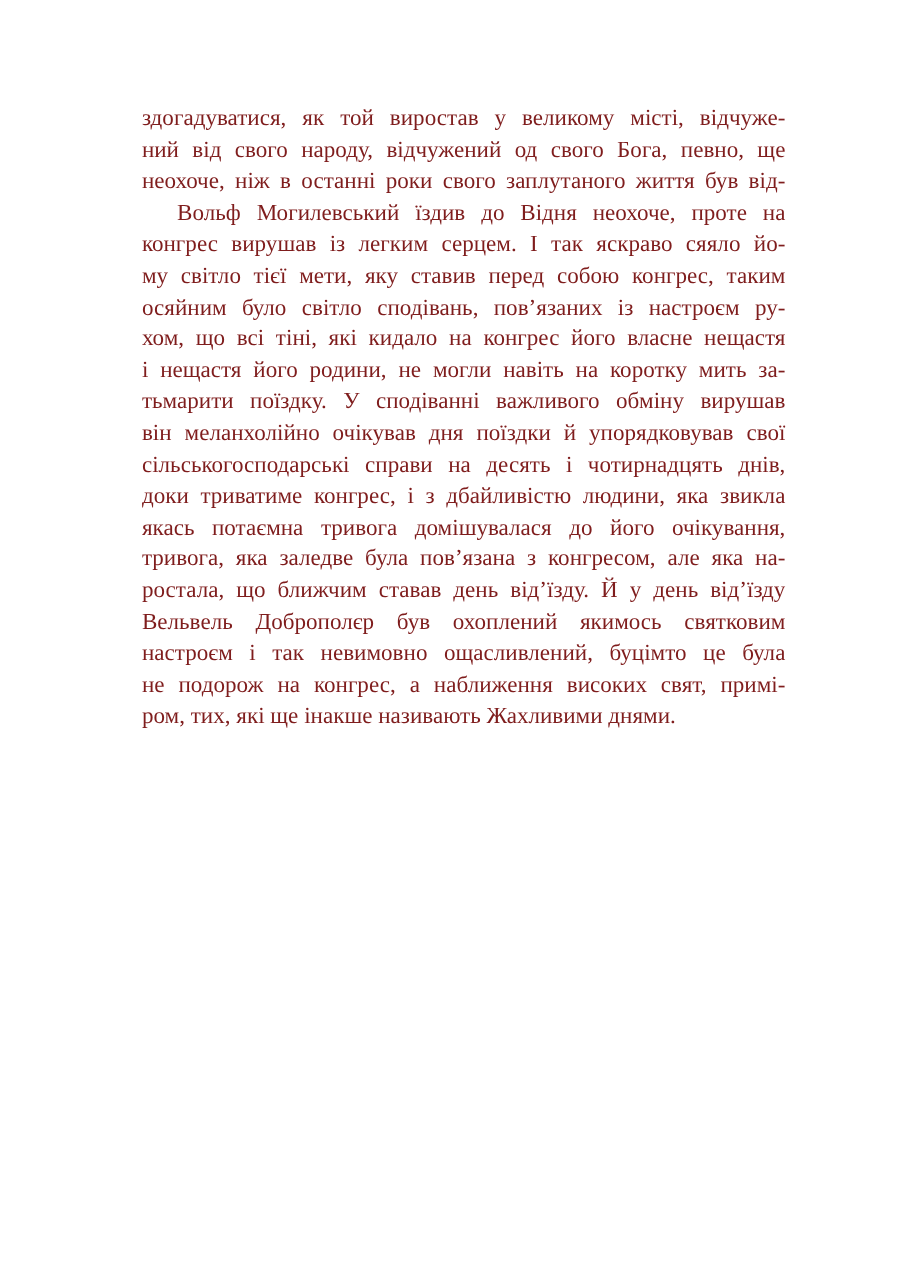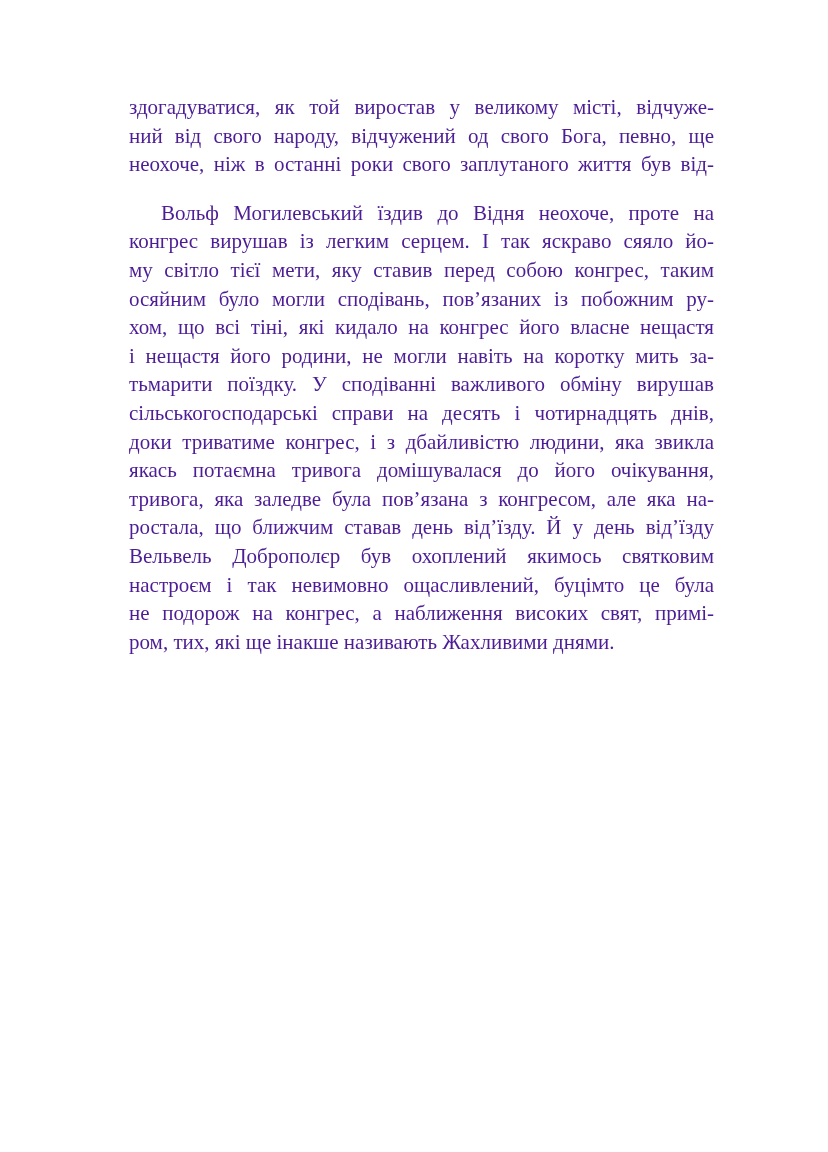--- a/index.html
+++ b/index.html
@@ -15,61 +15,61 @@
     overflow: hidden;
     font-family: "Liberation Serif", serif;
   }
   .textblock {
     position: absolute;
     left: 129px;
     top: 93px;
     width: 585px;
     font-size: 21px;
     line-height: 28.6px;
-    color: #4c1d95;
+    color: #7f1d1d;
   }
   .para {
     margin: 0;
     padding: 0;
   }
   .line {
     height: 28.6px;
     overflow: hidden;
     text-align: justify;
     text-align-last: justify;
     white-space: normal;
   }
   .line.last {
     text-align-last: left;
   }
   .para.indented .line.first {
     text-indent: 32px;
-    margin-top: 20px;
   }
 </style>
 </head>
 <body>
 
 <div class="page">
   <div class="textblock">
 
     <div class="para">
       <div class="line first">здогадуватися, як той виростав у великому місті, відчуже-</div>
       <div class="line">ний від свого народу, відчужений од свого Бога, певно, ще</div>
       <div class="line">неохоче, ніж в останні роки свого заплутаного життя був від-</div>
     </div>
 
     <div class="para indented">
       <div class="line first">Вольф Могилевський їздив до Відня неохоче, проте на</div>
       <div class="line">конгрес вирушав із легким серцем. І так яскраво сяяло йо-</div>
       <div class="line">му світло тієї мети, яку ставив перед собою конгрес, таким</div>
-      <div class="line">осяйним було могли сподівань, пов’язаних із побожним ру-</div>
+      <div class="line">осяйним було світло сподівань, пов’язаних із настроєм ру-</div>
       <div class="line">хом, що всі тіні, які кидало на конгрес його власне нещастя</div>
       <div class="line">і нещастя його родини, не могли навіть на коротку мить за-</div>
       <div class="line">тьмарити поїздку. У сподіванні важливого обміну вирушав</div>
+      <div class="line">він меланхолійно очікував дня поїздки й упорядковував свої</div>
       <div class="line">сільськогосподарські справи на десять і чотирнадцять днів,</div>
       <div class="line">доки триватиме конгрес, і з дбайливістю людини, яка звикла</div>
       <div class="line">якась потаємна тривога домішувалася до його очікування,</div>
       <div class="line">тривога, яка заледве була пов’язана з конгресом, але яка на-</div>
       <div class="line">ростала, що ближчим ставав день від’їзду. Й у день від’їзду</div>
       <div class="line">Вельвель Доброполєр був охоплений якимось святковим</div>
       <div class="line">настроєм і так невимовно ощасливлений, буцімто це була</div>
       <div class="line">не подорож на конгрес, а наближення високих свят, примі-</div>
       <div class="line last">ром, тих, які ще інакше називають Жахливими днями.</div>
     </div>

